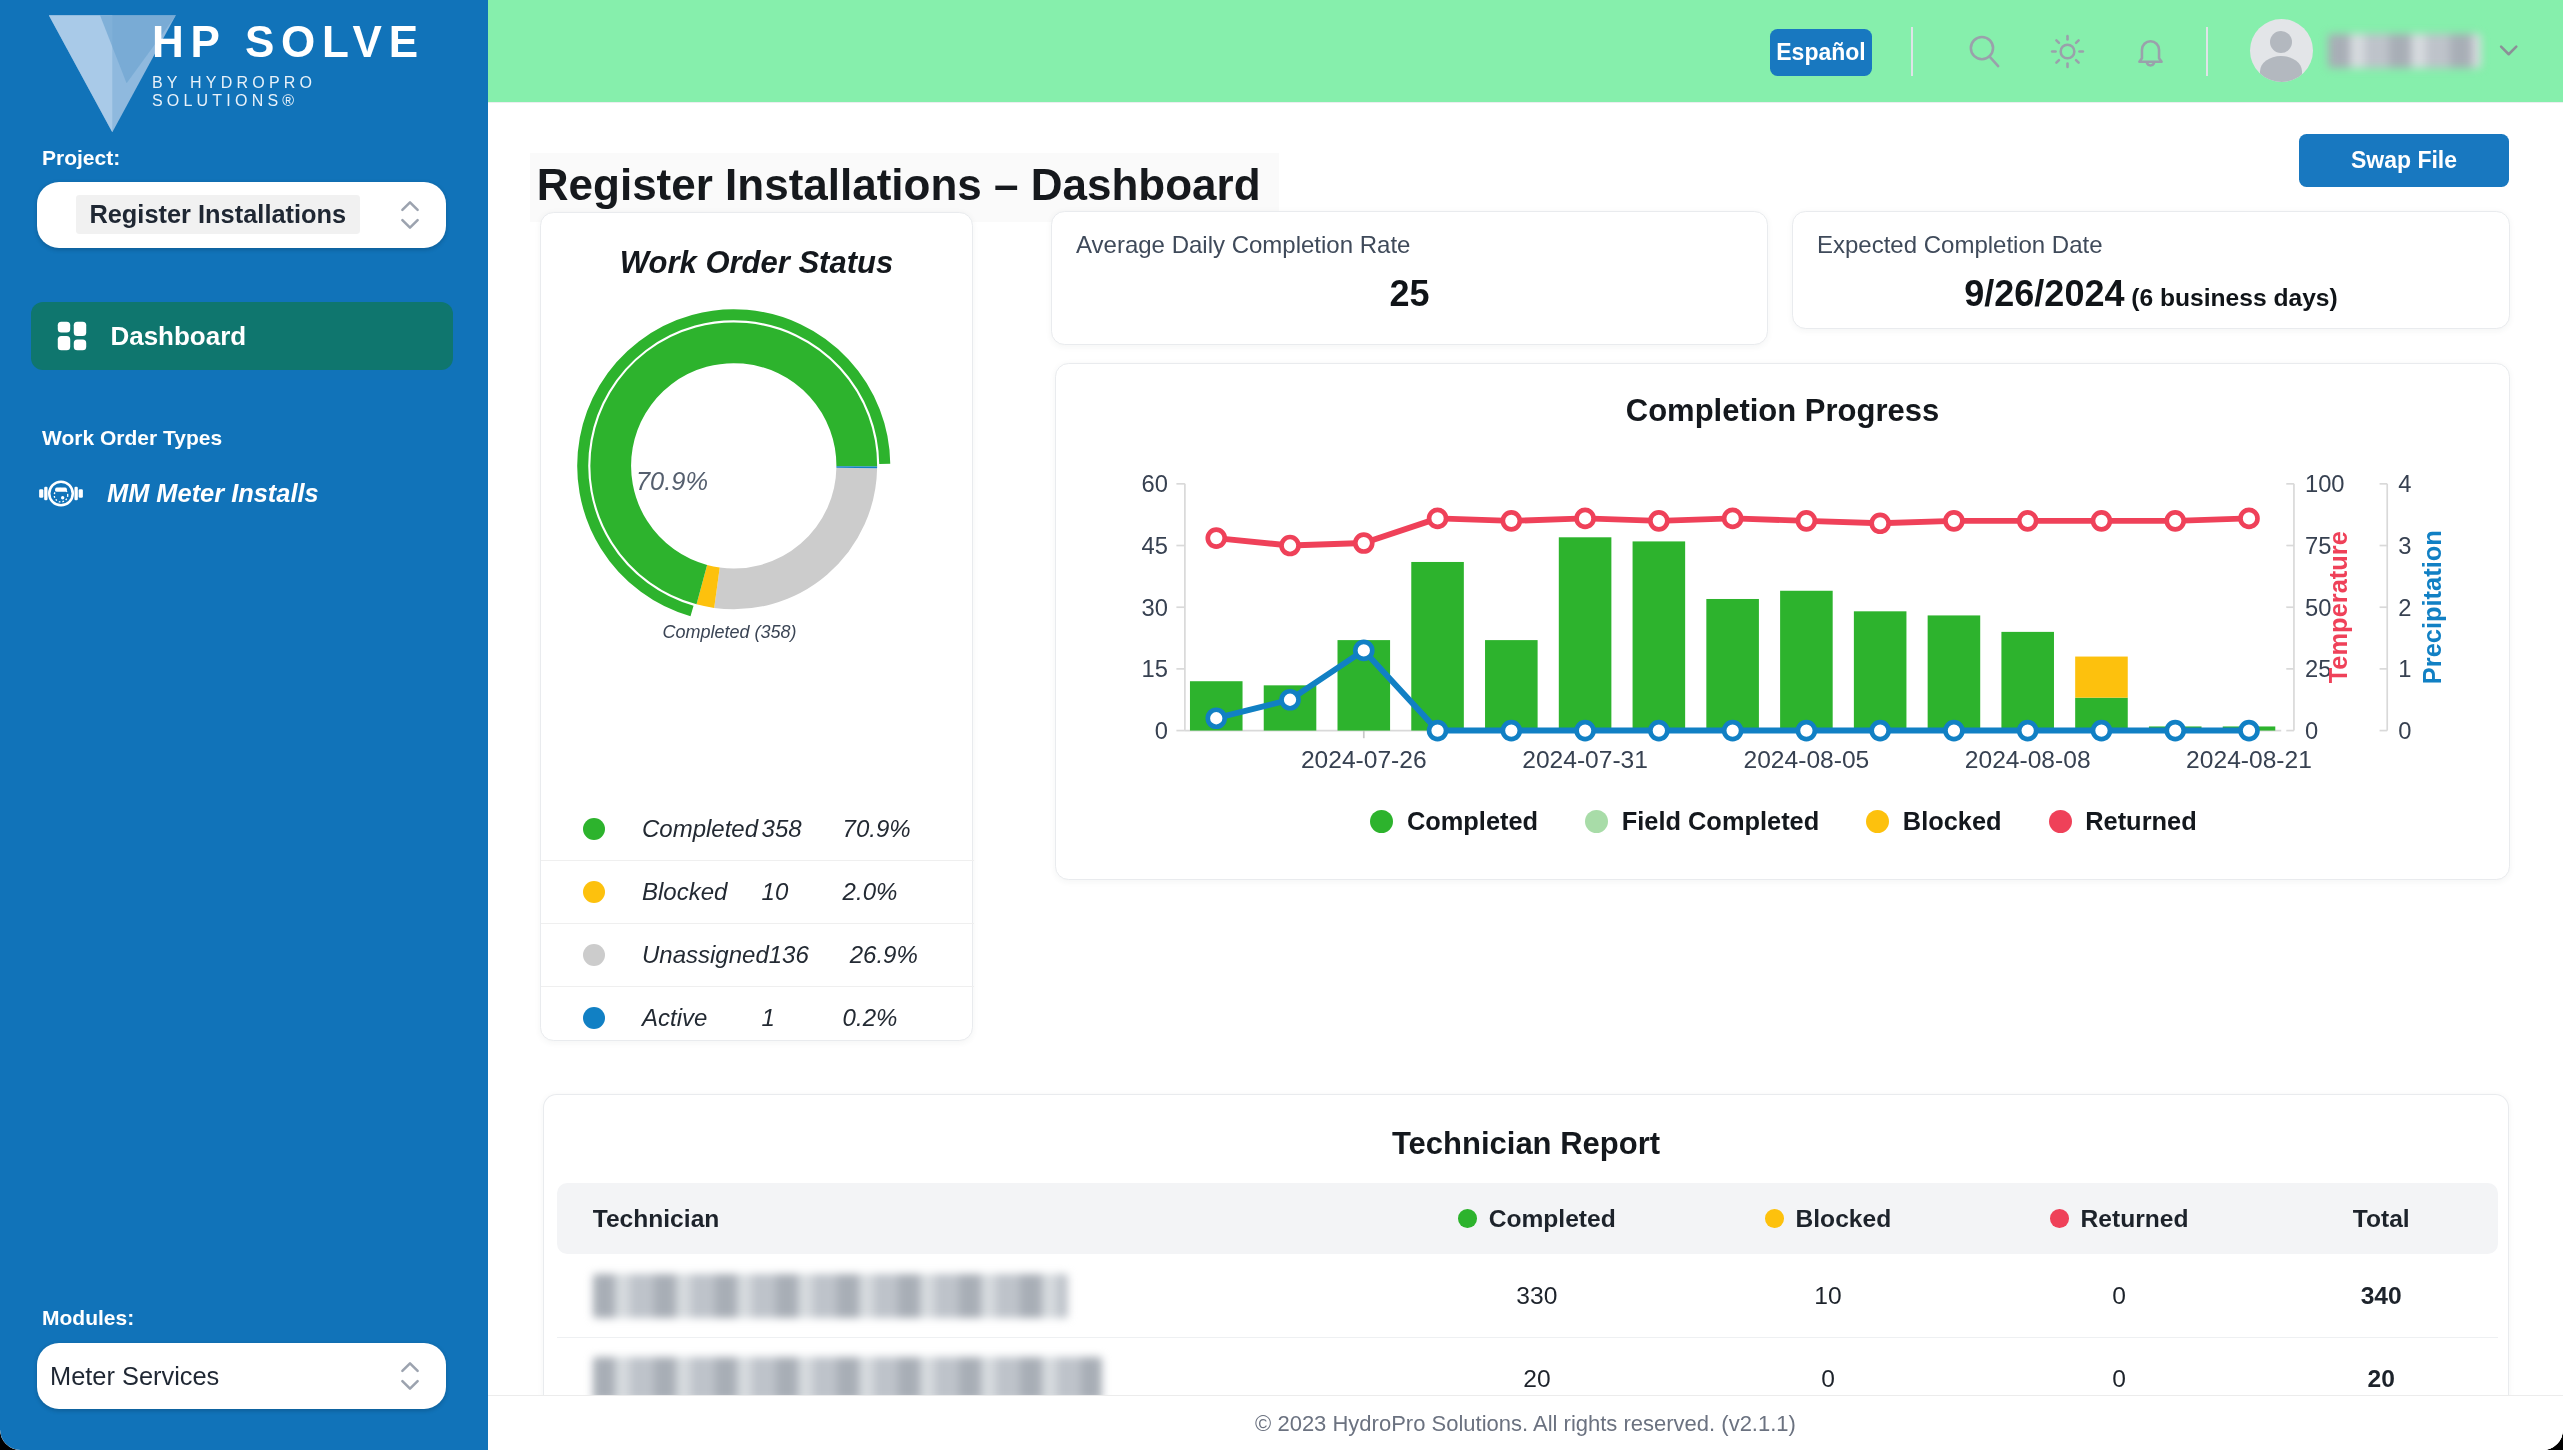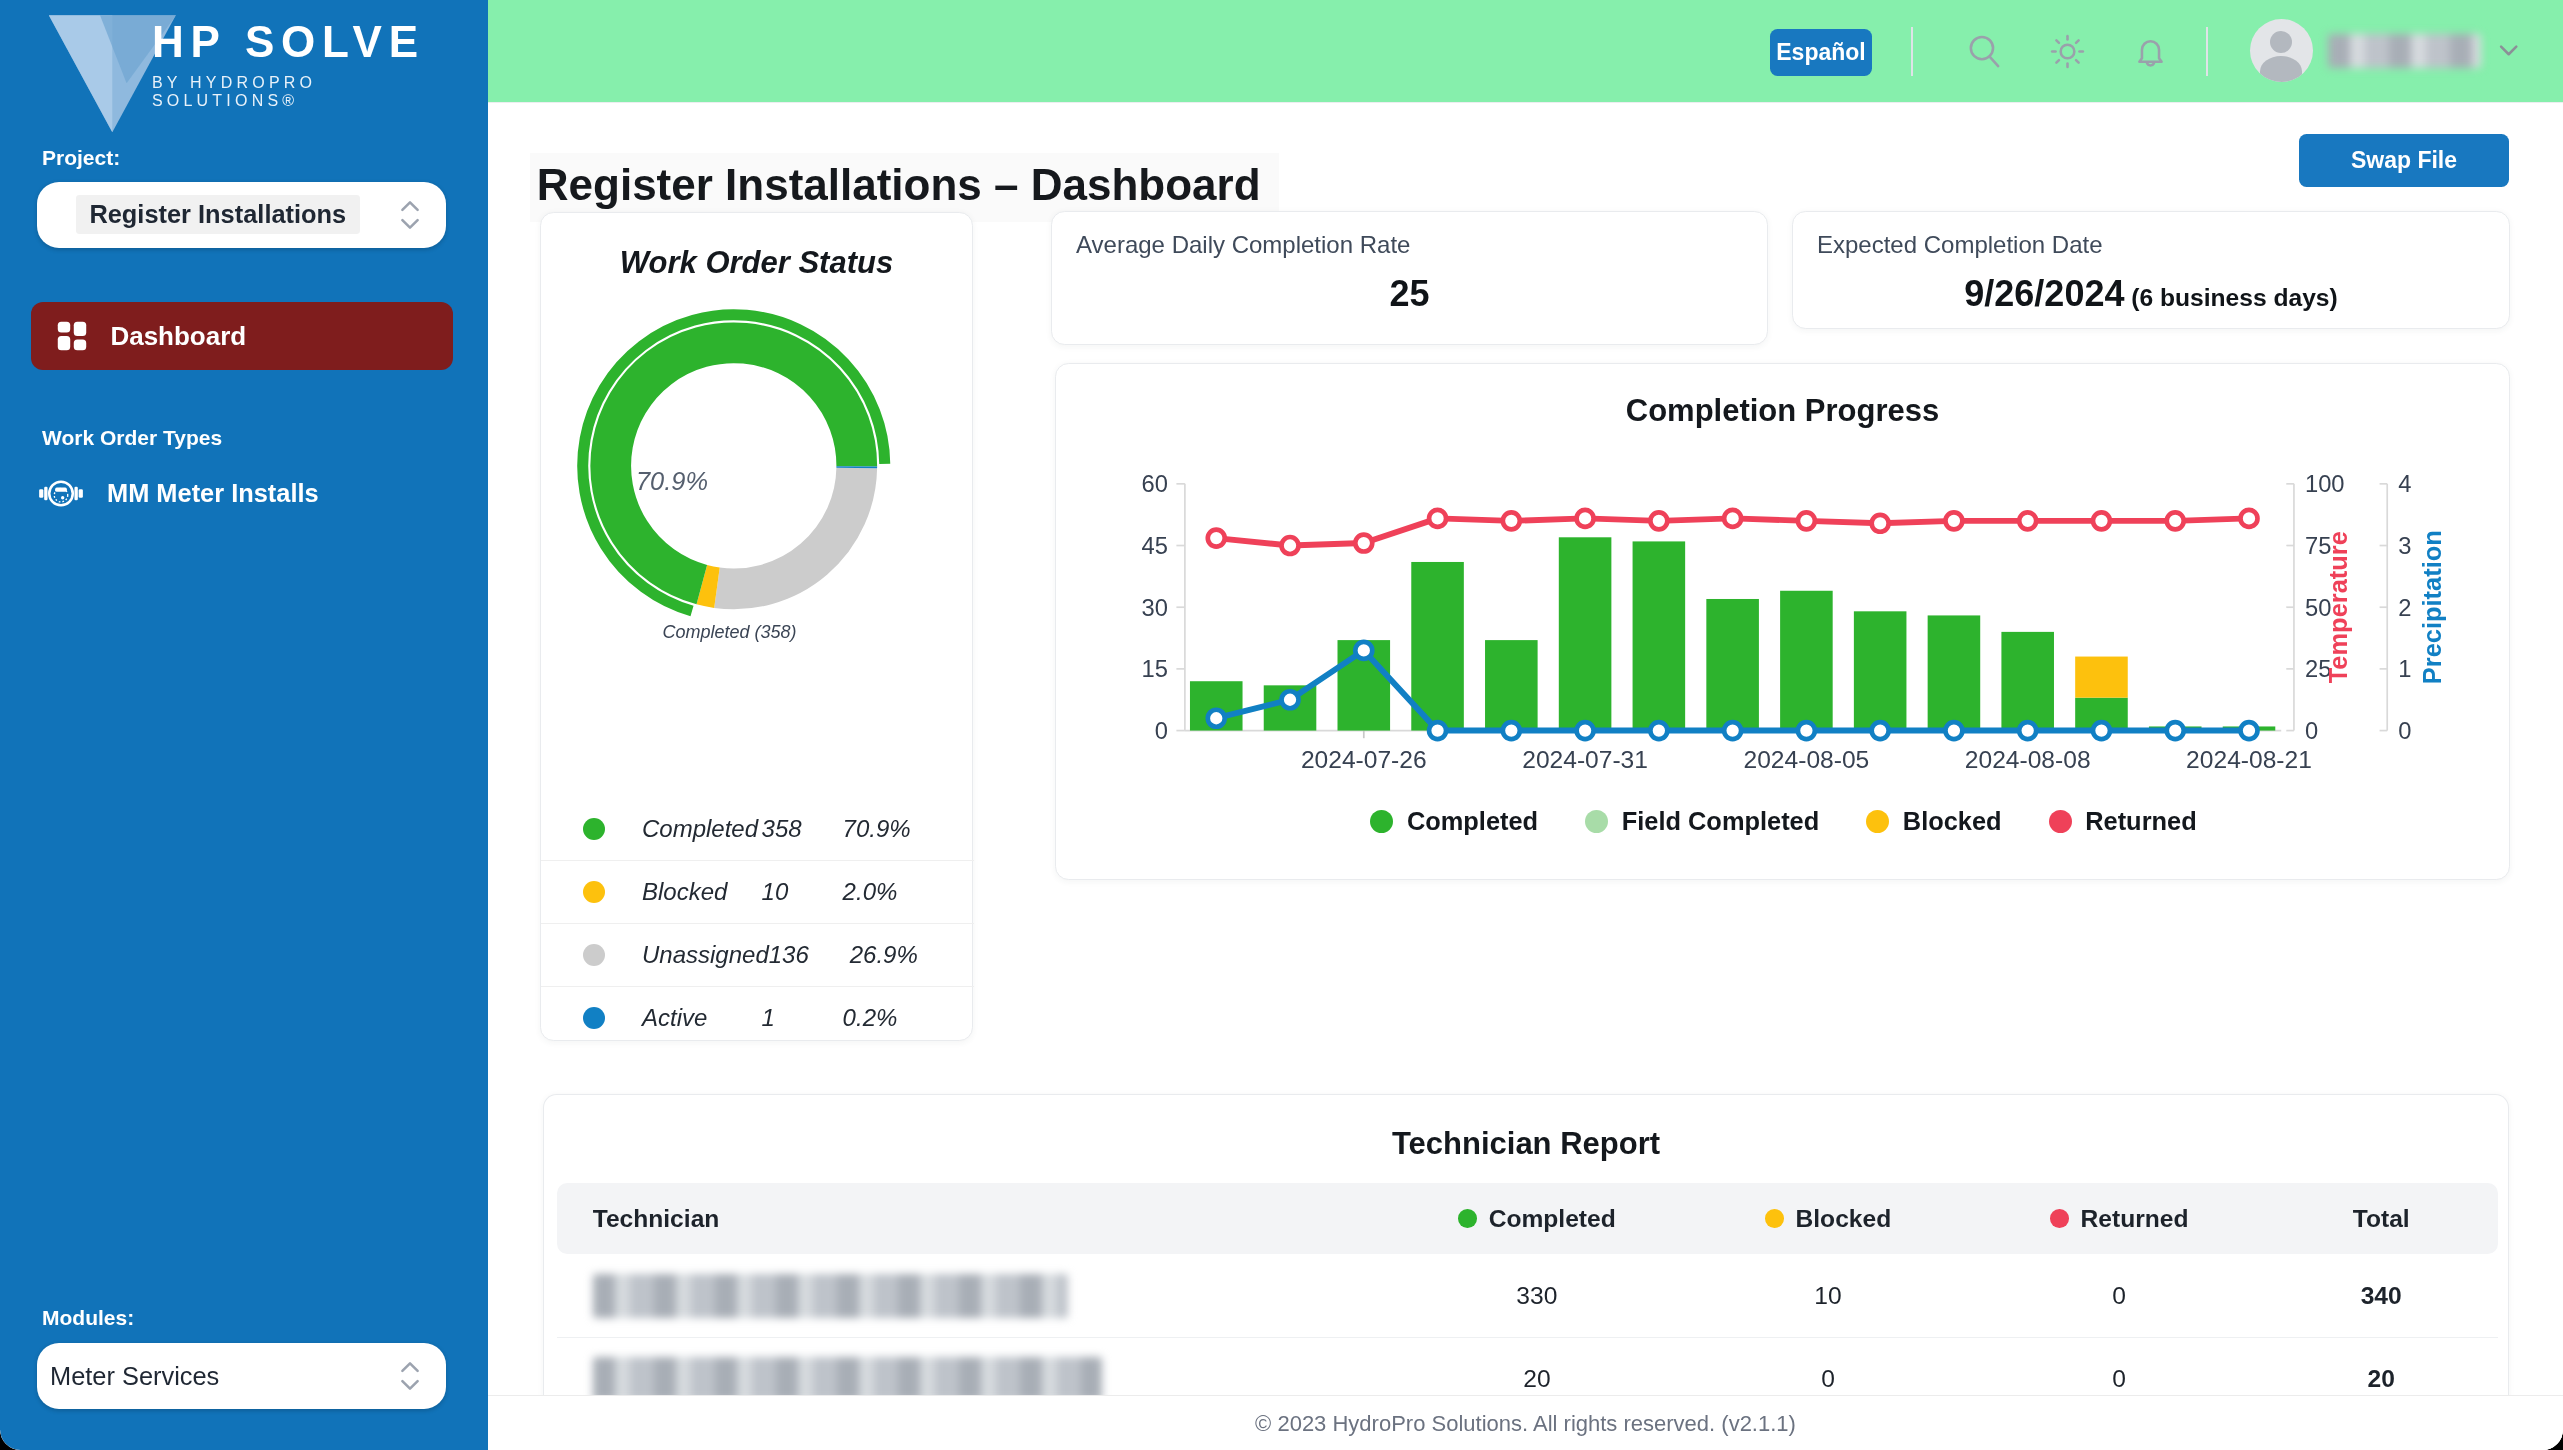--- a/index.html
+++ b/index.html
@@ -17,23 +17,23 @@
   .logo-title{font-size:44px;font-weight:700;letter-spacing:6.8px;color:#fff;}
   .logo-sub{margin-top:6.8px;font-size:16px;font-weight:400;letter-spacing:4.2px;color:#e9f2fa;}
   .side-label{position:absolute;font-size:21px;font-weight:700;color:#fff;}
   .select-box{position:absolute;left:37px;width:409px;height:66px;background:#fff;border-radius:22px;display:flex;align-items:center;box-shadow:0 1.7px 4.2px rgba(0,0,0,.18);color:#2b3440;}
   .select-box .sel-text{font-size:25.4px;color:#1f2733;}
   .sel-center{flex:1;text-align:center;}
   .sel-center span{background:#f1f1f1;padding:5.1px 13.6px;border-radius:3.4px;}
   .sel-left{flex:1;padding-left:13px;}
   .updown{margin-right:25.4px;width:22px;height:34px;flex:0 0 auto;}
   .nav-item{position:absolute;left:31px;width:422px;height:68px;border-radius:12px;display:flex;align-items:center;gap:22px;padding-left:25.4px;}
-  .nav-item.active{background:#7f1d1d;}
+  .nav-item.active{background:#0f766e;}
   .nav-item .nav-label{font-size:26px;font-weight:700;color:#fff;}
-  .wot-item{position:absolute;left:39px;display:flex;align-items:center;gap:24px;color:#fff;}
+  .wot-item{position:absolute;left:39px;display:flex;align-items:center;gap:24px;color:#fff;font-style:italic;}
   .wot-item .wot-label{font-size:25.4px;font-weight:600;}
 
   
   #topbar{position:absolute;left:488px;top:0;width:2075px;height:103px;background:#86efac;border-bottom:1.7px solid #eceef0;}
   .lang-btn{position:absolute;left:1282px;top:29px;width:102px;height:47px;background:#1878c0;color:#fff;border:none;border-radius:7.6px;font-size:23px;font-weight:700;font-family:inherit;}
   .tb-div{position:absolute;top:27px;width:1.7px;height:49px;background:#dfe3e7;}
   .tb-icon{position:absolute;top:30.5px;width:41px;height:41px;}
   .avatar{position:absolute;left:1762px;top:18.7px;width:63px;height:63px;border-radius:50%;background:#e3e5e8;overflow:hidden;}
   .avatar .head{position:absolute;left:20.4px;top:12px;width:22px;height:22px;border-radius:50%;background:#b3b8bf;}
   .avatar .body{position:absolute;left:10.2px;top:37px;width:42px;height:30.5px;border-radius:50% 50% 0 0;background:#b3b8bf;}

